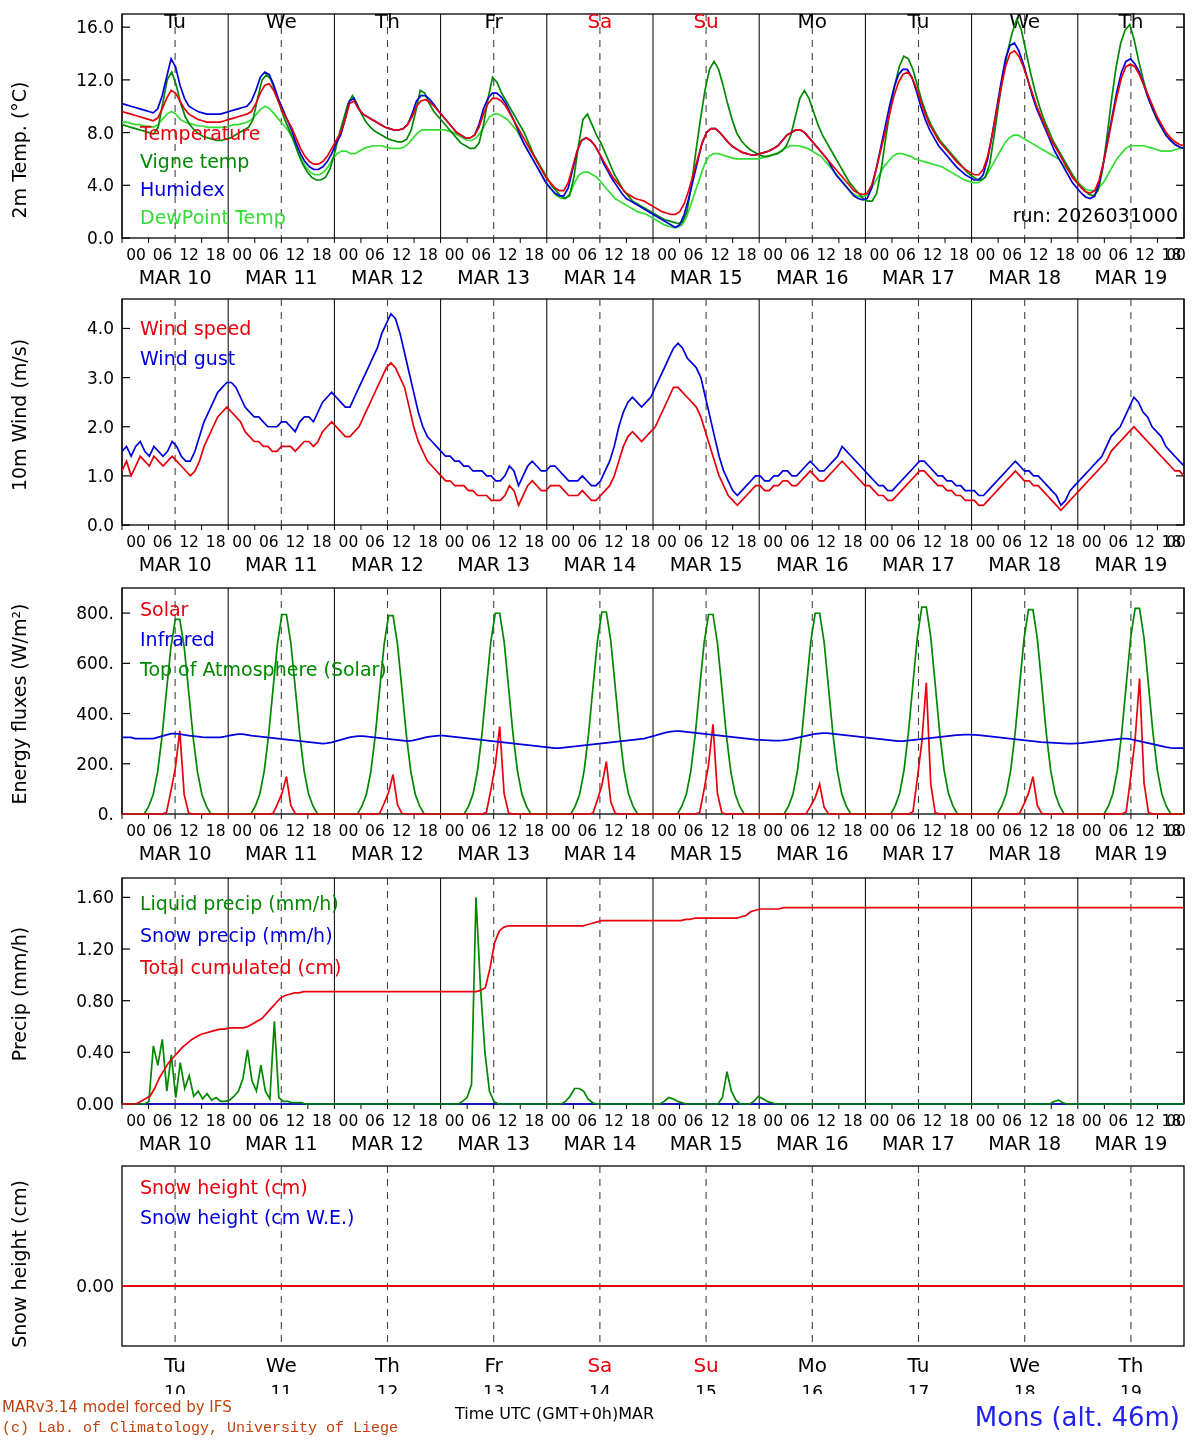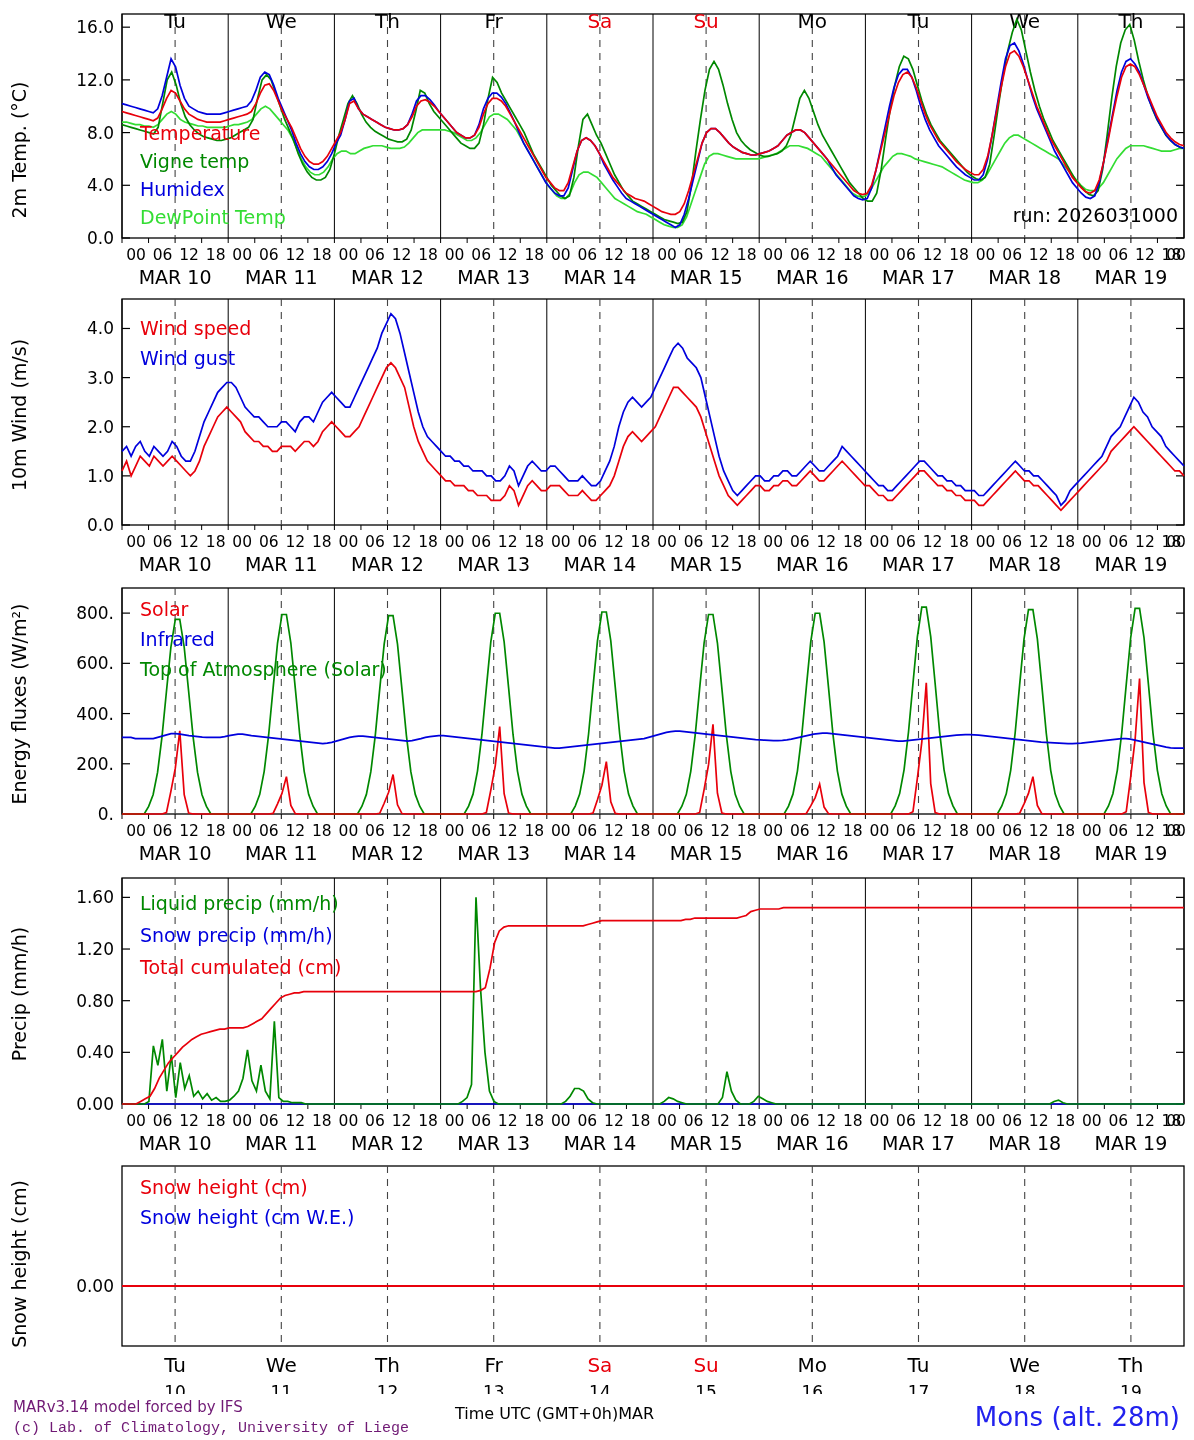--- a/index.html
+++ b/index.html
@@ -7,21 +7,21 @@
   .panel{position:absolute;}
   svg{display:block;}
   text{font-family:"DejaVu Sans",sans-serif;}
   .ylabel{font-size:19px;}
   .legend{font-size:19px;}
   .red{fill:#e8000b;}
   .blue{fill:#0000dd;}
   .green{fill:#008800;}
   .lgreen{fill:#33dd33;}
   .footer{position:absolute;font-size:15px;}
-  .footer-left{left:13px;color:#701a75;}
+  .footer-left{left:2px;color:#c2410c;}
   .brand{font-size:26px;color:#2222ee;}
 </style>
 </head>
 <body>
 
 <div class="panel" style="left:0;top:0;width:1194px;height:285px;">
   <svg width="1194" height="285" viewBox="0 0 1194 285">
     <g id="t-plot">
         <rect x="122" y="14" width="1062" height="224" fill="none" stroke="#000" stroke-width="1.3"></rect>
         <line x1="122" y1="238" x2="130" y2="238" stroke="#000" stroke-width="1.2"></line>
@@ -640,16 +640,16 @@
         <text x="1130.9" y="244" text-anchor="middle" font-size="17" font-family="&quot;DejaVu Sans&quot;,sans-serif">19</text>
       </g>
     <text class="ylabel" transform="translate(26,110) rotate(-90)" text-anchor="middle">Snow height (cm)</text>
     <text class="legend red" x="140" y="40">Snow height (cm)</text>
     <text class="legend blue" x="140" y="70">Snow height (cm W.E.)</text>
   </svg>
 </div>
 
 <div class="footer footer-left" style="top:1398px;">MARv3.14 model forced by IFS</div>
 <div class="footer footer-left" style="top:1420px;font-family:Liberation Mono, monospace;">(c) Lab. of Climatology, University of Liege</div>
-<div class="footer brand" style="right:14px;top:1402px;">Mons (alt. 28m)</div>
+<div class="footer brand" style="right:14px;top:1402px;">Mons (alt. 46m)</div>
 <div class="footer" style="left:455px;top:1404px;font-size:16px;">
   <span>Time UTC (GMT+0h)</span><span>MAR</span>
 </div>
 
 </body></html>

